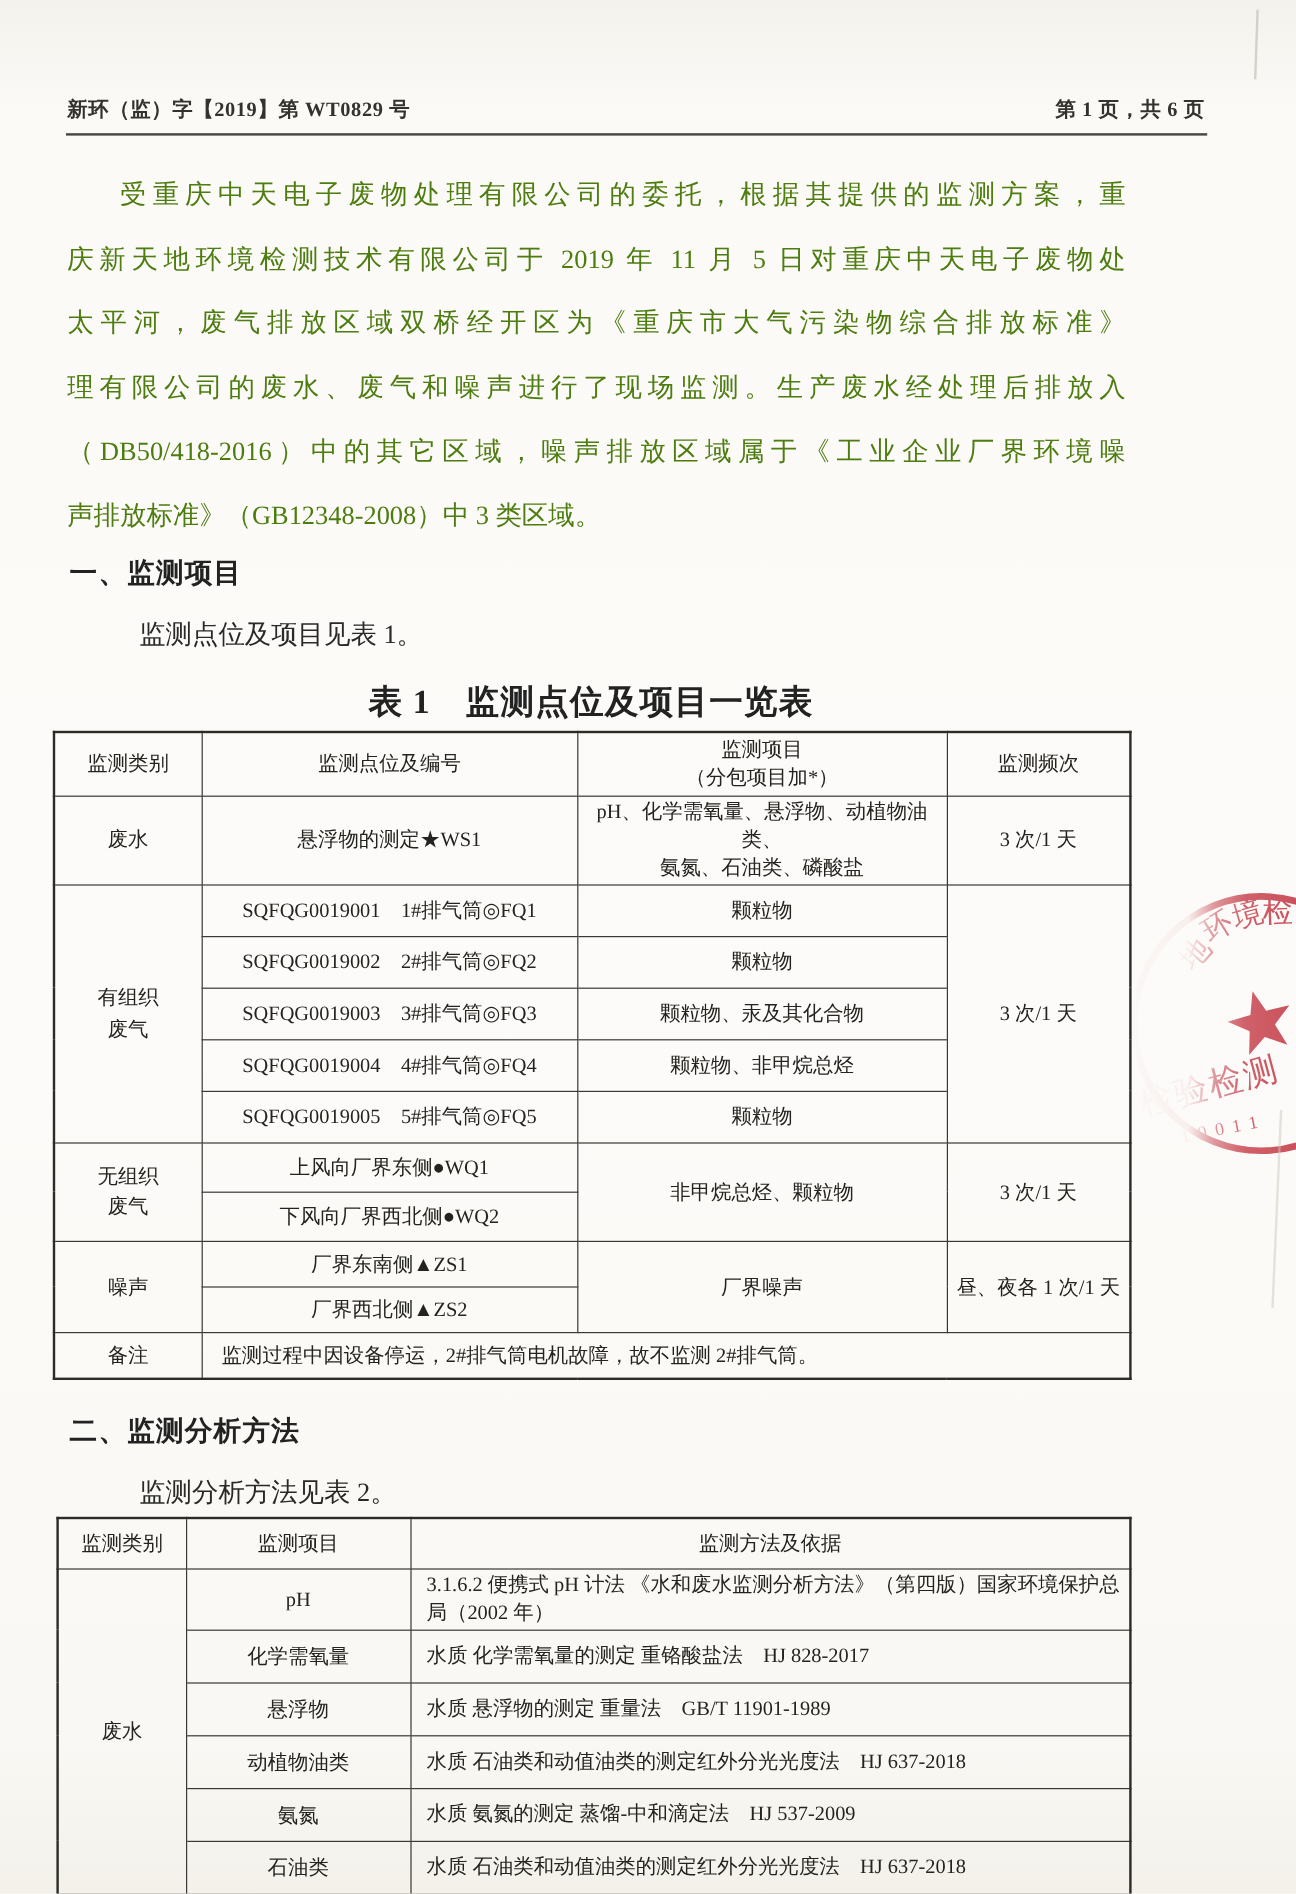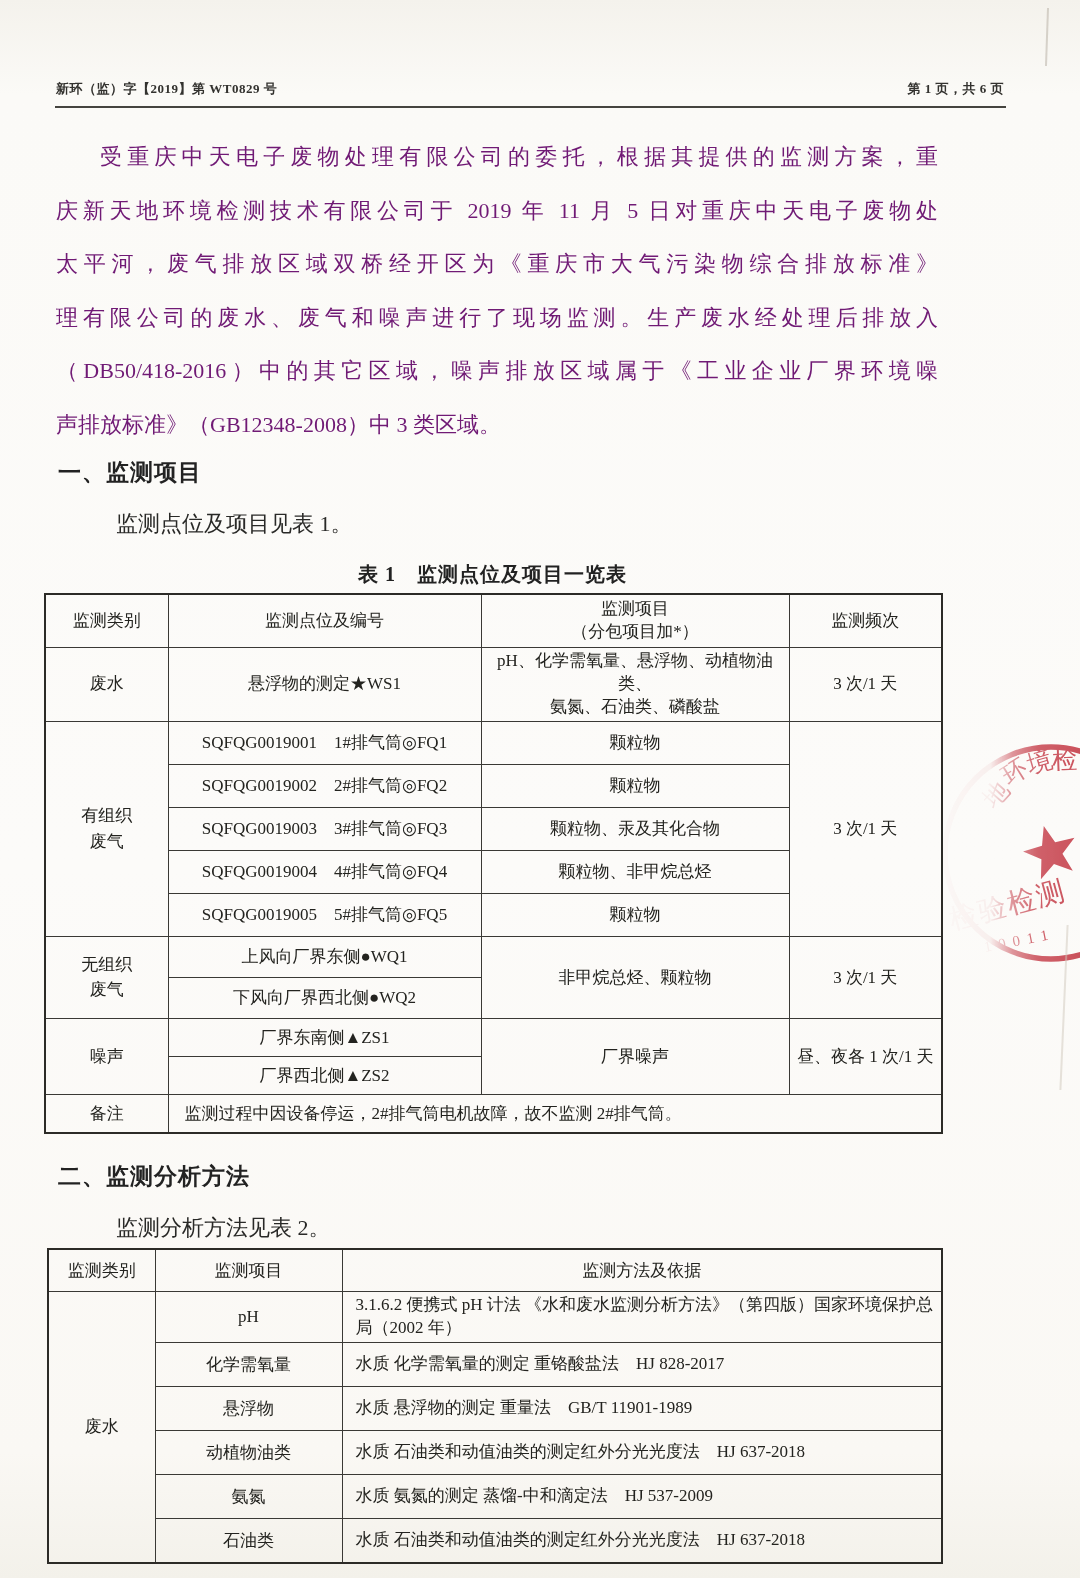--- a/index.html
+++ b/index.html
@@ -4,36 +4,36 @@
 <style>
   html,body{margin:0;padding:0;}
   body{width:1080px;height:1578px;overflow:hidden;
        font-family:"Liberation Serif","DejaVu Serif",serif;
        color:#262624;
        background:linear-gradient(180deg,#f4f2ec 0%,#fbfaf7 6%,#fcfbf9 55%,#faf8f4 92%,#f3f1ea 100%);}
   .page{position:relative;width:1080px;height:1578px;overflow:hidden;}
 
   
   .page-header{display:flex;justify-content:space-between;align-items:flex-end;
-       padding:80px 76px 0 56px;font-size:13px;font-weight:600;color:#33322f;letter-spacing:.5px;}
+       padding:80px 76px 0 56px;font-size:17px;font-weight:600;color:#33322f;letter-spacing:.5px;}
   .header-rule{margin:8px 74px 0 55px;border-top:2.5px solid #45443f;height:0;}
 
   
-  .intro{margin:22px 0 0 56px;width:882px;font-size:22px;line-height:53.5px;color:#701a75;}
+  .intro{margin:22px 0 0 56px;width:882px;font-size:22px;line-height:53.5px;color:#4d7c0f;}
   .iline{text-align:justify;text-align-last:justify;white-space:nowrap;}
   .iline.first{padding-left:44px;}
   .iline.last{text-align-last:left;}
 
   
   .sec-heading{margin:6px 0 0 58px;font-size:23px;font-weight:bold;
        font-family:"Liberation Sans","DejaVu Sans",sans-serif;color:#222;letter-spacing:1px;}
   .sec-heading.second{margin-top:27px;}
   .note-line{margin:21px 0 0 116px;font-size:22px;color:#292927;}
   .tbl-caption{margin:22px 0 0 44px;width:897px;text-align:center;
-       font-size:20px;font-weight:700;color:#222;letter-spacing:1px;}
+       font-size:28px;font-weight:700;color:#222;letter-spacing:1px;}
 
   
   table{border-collapse:collapse;margin:5px 0 0 44px;table-layout:fixed;
         font-size:17px;color:#23231f;}
   table.t1{width:897px;}
   table.t2{width:894px;margin-left:47px;}
   td{border:1.5px solid #3a3935;text-align:center;vertical-align:middle;
      padding:2px 4px;overflow:hidden;}
   table{border:2.5px solid #2c2b27;}
   td.pre{white-space:pre-line;line-height:1.5;}

